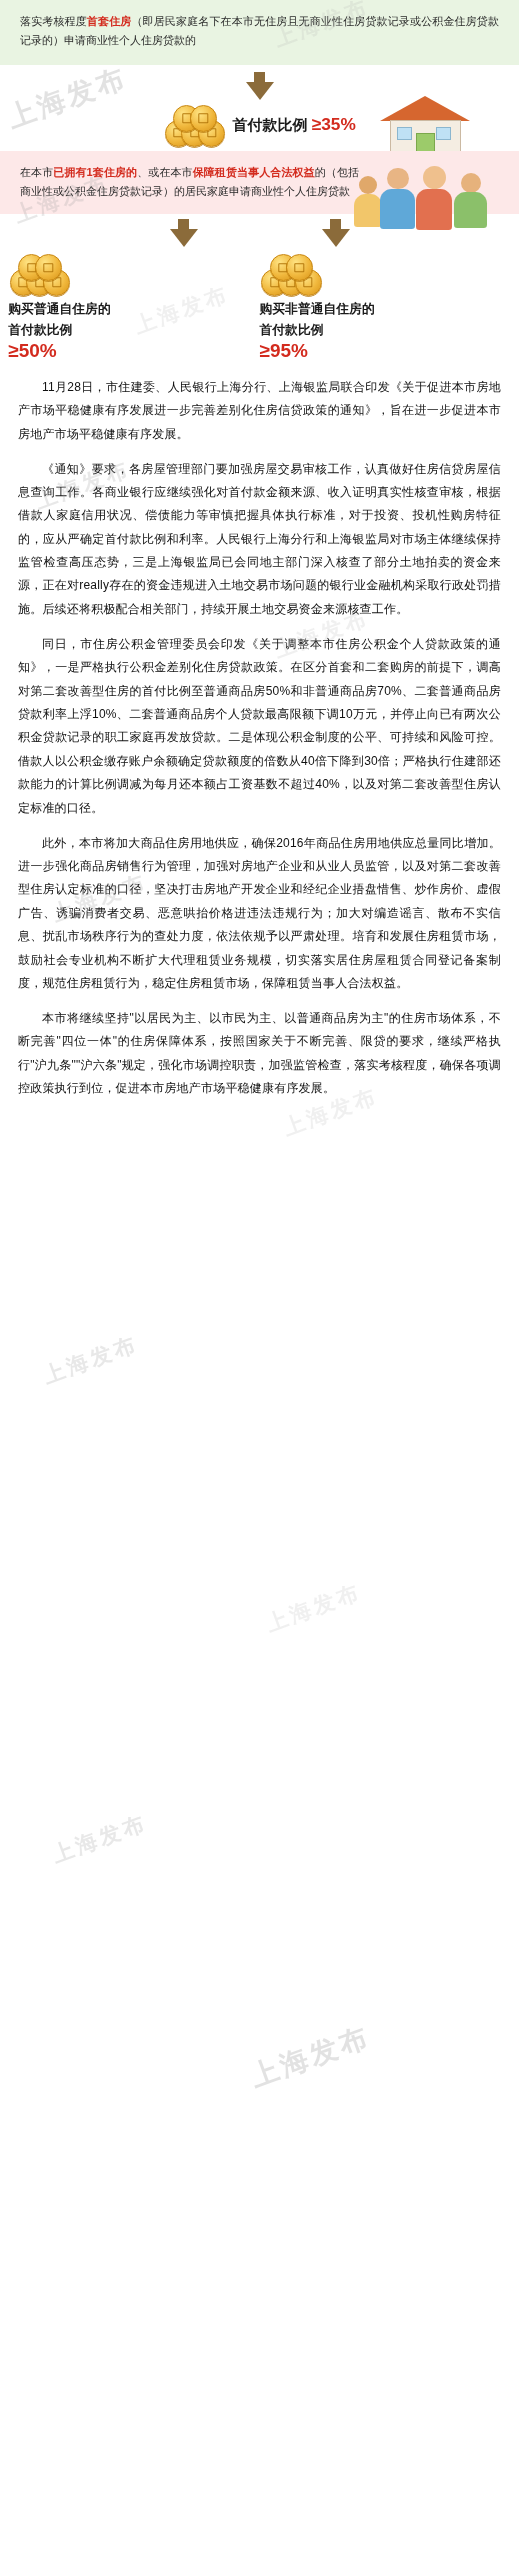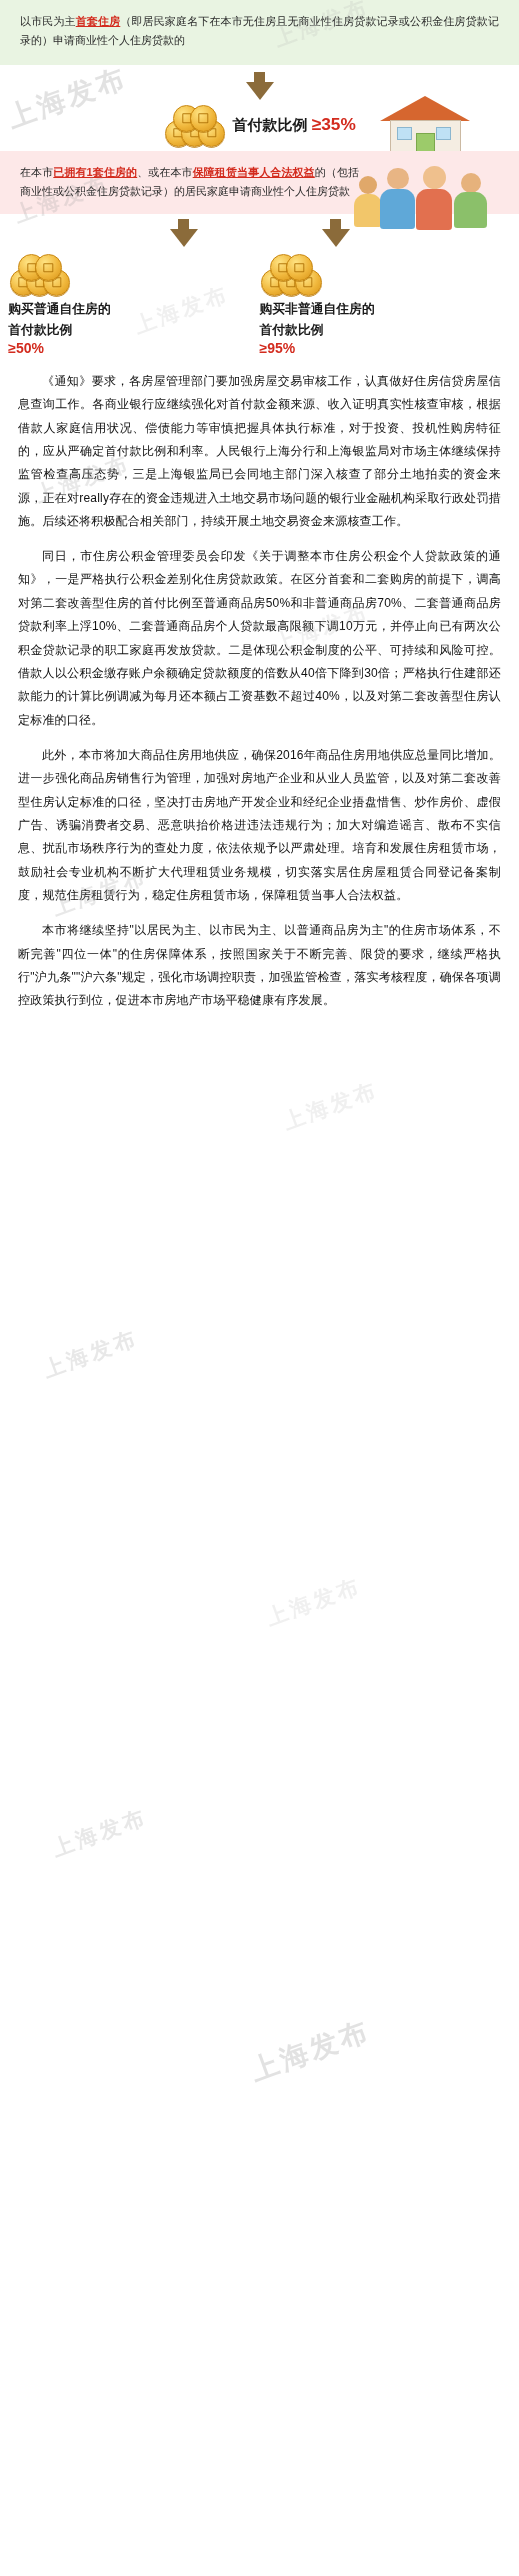--- a/index.html
+++ b/index.html
@@ -48,21 +48,21 @@
     margin:0 0 6.6px 0;
     letter-spacing:0.4px;
   }
   .subline{
     font-size:11px;
     color:#2a2a2a;
     line-height:1.75;
     margin:0;
     text-align:justify;
   }
-  .hl-red-u{color:#d32b1e;font-weight:bold;text-decoration:underline;}
+  .hl-red-u{color:#d32b1e;font-weight:bold;}
 
   
   .arrowrow{
     display:flex;
     justify-content:center;
     align-items:flex-start;
     gap:124px;
     margin:5px 0 1.7px 0;
     position:relative;
   }
@@ -150,21 +150,21 @@
   }
   .col{
     width:50%;
     display:flex;
     flex-direction:column;
     align-items:flex-start;
   }
   .col .label{
     font-size:12.8px;font-weight:bold;color:#1b1b1b;margin-top:1.7px;text-align:center;line-height:1.5;
   }
-  .col .pctbig{font-size:14px;font-weight:bold;color:#d32b1e;margin-top:1.7px;}
+  .col .pctbig{font-size:19px;font-weight:bold;color:#d32b1e;margin-top:1.7px;}
 
   
   .article{
     padding:5px 18px 33px 18px;
     position:relative;
   }
   .article p{
     font-size:12px;
     line-height:1.95;
     color:#111;
@@ -177,21 +177,21 @@
 </head>
 <body>
 
 <div class="page">
 
   <div class="topband">
     <div class="wm big" style="left:5px;top:79px;">上海发布</div>
     <div class="wm light" style="left:272px;top:8.3px;">上海发布</div>
 
     <p class="subline">
-      <span>以市民为主</span><span class="hl-red-u">首套住房</span><span>（即居民家庭名下在本市无住房且无商业性住房贷款记录或公积金住房贷款记录的）申请商业性个人住房贷款的</span>
+      <span>落实考核程度</span><span class="hl-red-u">首套住房</span><span>（即居民家庭名下在本市无住房且无商业性住房贷款记录或公积金住房贷款记录的）申请商业性个人住房贷款的</span>
     </p>
   </div>
 
   <div class="arrowrow" style="gap:0;margin-top:6.6px;">
     <div class="arrow-wrap">
       <div class="arrow-stem"></div>
       <div class="arrow-down"></div>
     </div>
   </div>
 
@@ -309,20 +309,21 @@
   <div class="article">
     <div class="wm" style="left:33px;top:99px;">上海发布</div>
     <div class="wm light" style="left:272px;top:248px;">上海发布</div>
     <div class="wm" style="left:50px;top:512px;">上海发布</div>
     <div class="wm light" style="left:281px;top:726px;">上海发布</div>
     <div class="wm" style="left:41px;top:974px;">上海发布</div>
     <div class="wm light" style="left:264px;top:1222px;">上海发布</div>
     <div class="wm" style="left:50px;top:1453px;">上海发布</div>
     <div class="wm big" style="left:248px;top:1667px;">上海发布</div>
 
+    <p>11月28日，市住建委、人民银行上海分行、上海银监局联合印发《关于促进本市房地产市场平稳健康有序发展进一步完善差别化住房信贷政策的通知》，旨在进一步促进本市房地产市场平稳健康有序发展。</p>
     <p>《通知》要求，各房屋管理部门要加强房屋交易审核工作，认真做好住房信贷房屋信息查询工作。各商业银行应继续强化对首付款金额来源、收入证明真实性核查审核，根据借款人家庭信用状况、偿债能力等审慎把握具体执行标准，对于投资、投机性购房特征的，应从严确定首付款比例和利率。人民银行上海分行和上海银监局对市场主体继续保持监管检查高压态势，三是上海银监局已会同地主部门深入核查了部分土地拍卖的资金来源，正在对really存在的资金违规进入土地交易市场问题的银行业金融机构采取行政处罚措施。后续还将积极配合相关部门，持续开展土地交易资金来源核查工作。</p>
     <p>同日，市住房公积金管理委员会印发《关于调整本市住房公积金个人贷款政策的通知》，一是严格执行公积金差别化住房贷款政策。在区分首套和二套购房的前提下，调高对第二套改善型住房的首付比例至普通商品房50%和非普通商品房70%、二套普通商品房贷款利率上浮10%、二套普通商品房个人贷款最高限额下调10万元，并停止向已有两次公积金贷款记录的职工家庭再发放贷款。二是体现公积金制度的公平、可持续和风险可控。借款人以公积金缴存账户余额确定贷款额度的倍数从40倍下降到30倍；严格执行住建部还款能力的计算比例调减为每月还本额占工资基数不超过40%，以及对第二套改善型住房认定标准的口径。</p>
     <p>此外，本市将加大商品住房用地供应，确保2016年商品住房用地供应总量同比增加。进一步强化商品房销售行为管理，加强对房地产企业和从业人员监管，以及对第二套改善型住房认定标准的口径，坚决打击房地产开发企业和经纪企业捂盘惜售、炒作房价、虚假广告、诱骗消费者交易、恶意哄抬价格进违法违规行为；加大对编造谣言、散布不实信息、扰乱市场秩序行为的查处力度，依法依规予以严肃处理。培育和发展住房租赁市场，鼓励社会专业机构不断扩大代理租赁业务规模，切实落实居住房屋租赁合同登记备案制度，规范住房租赁行为，稳定住房租赁市场，保障租赁当事人合法权益。</p>
     <p>本市将继续坚持"以居民为主、以市民为主、以普通商品房为主"的住房市场体系，不断完善"四位一体"的住房保障体系，按照国家关于不断完善、限贷的要求，继续严格执行"沪九条""沪六条"规定，强化市场调控职责，加强监管检查，落实考核程度，确保各项调控政策执行到位，促进本市房地产市场平稳健康有序发展。</p>
   </div>
 
 </div>
 
 
 </body></html>

